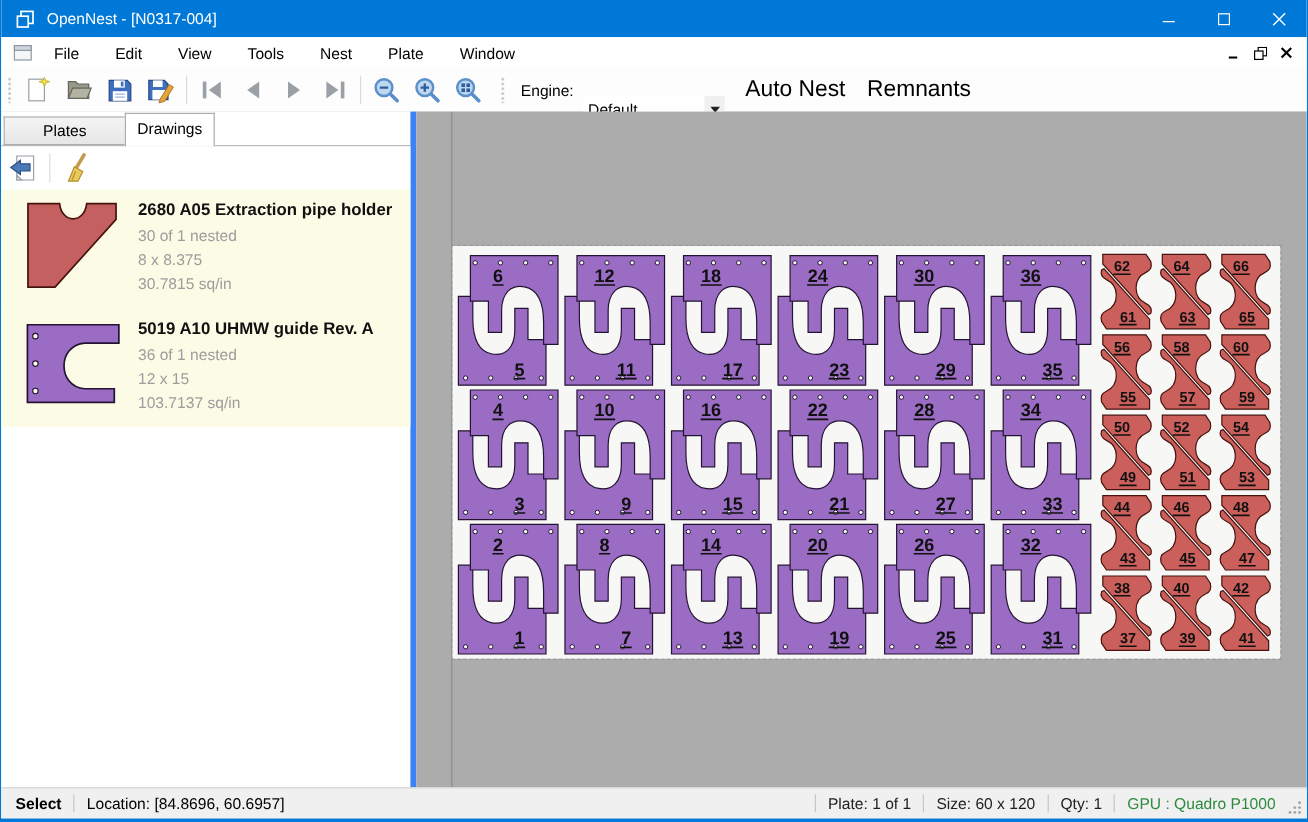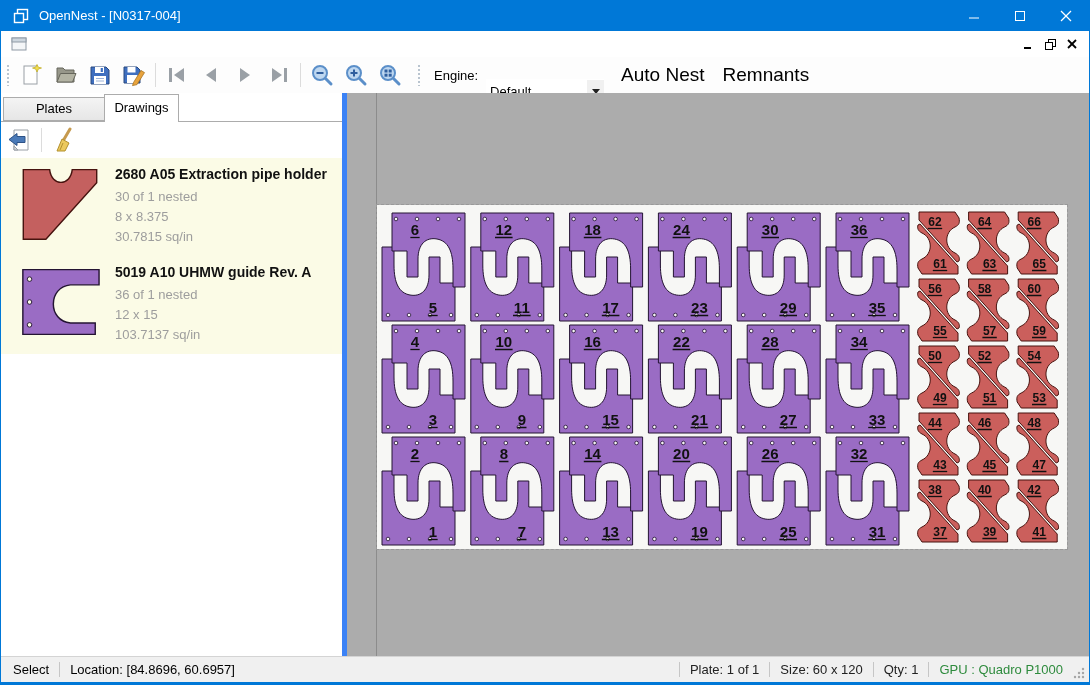--- a/index.html
+++ b/index.html
@@ -43,21 +43,21 @@
   .drawing-text{padding-left:8px;padding-top:2px;}
   .drawing-title{font-size:14px;font-weight:bold;color:#111;margin-bottom:5px;}
   .drawing-line{font-size:13px;color:#9d9d9d;line-height:20px;}
   
   .canvas{position:absolute;left:346px;top:93px;right:0;bottom:25px;background:#acacac;overflow:hidden;}
   .mdi-edge{position:absolute;left:29px;top:0;bottom:0;width:1px;background:#8c8c8c;}
   .plate{position:absolute;left:30px;top:112px;width:690px;height:344px;background:#f7f7f5;outline:1px dashed #999;}
   
   .statusbar{position:absolute;left:0;bottom:0;right:0;height:25px;background:#f0f0f0;border-top:1px solid #d4d4d4;display:flex;align-items:center;font-size:13px;}
   .sb-sep{width:1px;height:15px;background:#c6c6c6;margin:0 10px;}
-  .sb-mode{font-weight:normal;color:#000;margin-left:12px;}
+  .sb-mode{font-weight:bold;color:#000;margin-left:12px;}
   .sb-gray{color:#000000;}
   .sb-black{color:#222;}
   .sb-spacer{flex:1;}
   .sb-grip{margin:0 4px 0 8px;align-self:flex-end;}
 </style>
 </head>
 <body>
 
 <div class="window">
 
@@ -89,20 +89,29 @@
     </div>
   </div>
 
   <div class="menubar">
     <span class="doc-icon">
       <svg width="16" height="16" viewBox="0 0 16 16">
           <rect x="1" y="2" width="14" height="12" fill="#f4f6f8" stroke="#8f9aa5"></rect>
           <rect x="1" y="2" width="14" height="4" fill="#cdd6de" stroke="#8f9aa5"></rect>
         </svg>
     </span>
+    <div id="menu-items" style="display:flex;">
+        <span class="menu-item">File</span>
+        <span class="menu-item">Edit</span>
+        <span class="menu-item">View</span>
+        <span class="menu-item">Tools</span>
+        <span class="menu-item">Nest</span>
+        <span class="menu-item">Plate</span>
+        <span class="menu-item">Window</span>
+      </div>
     <div class="mdi-controls">
       <div class="mdi-btn">
           <svg width="10" height="10">
             <line x1="1" y1="9" x2="8" y2="9" stroke="#000" stroke-width="2"></line>
           </svg>
         </div>
       <div class="mdi-btn">
           <svg width="11" height="11">
             <rect x="3.5" y="0.5" width="7" height="7" fill="#fff" stroke="#000"></rect>
             <rect x="0.5" y="3.5" width="7" height="7" fill="#fff" stroke="#000"></rect>

